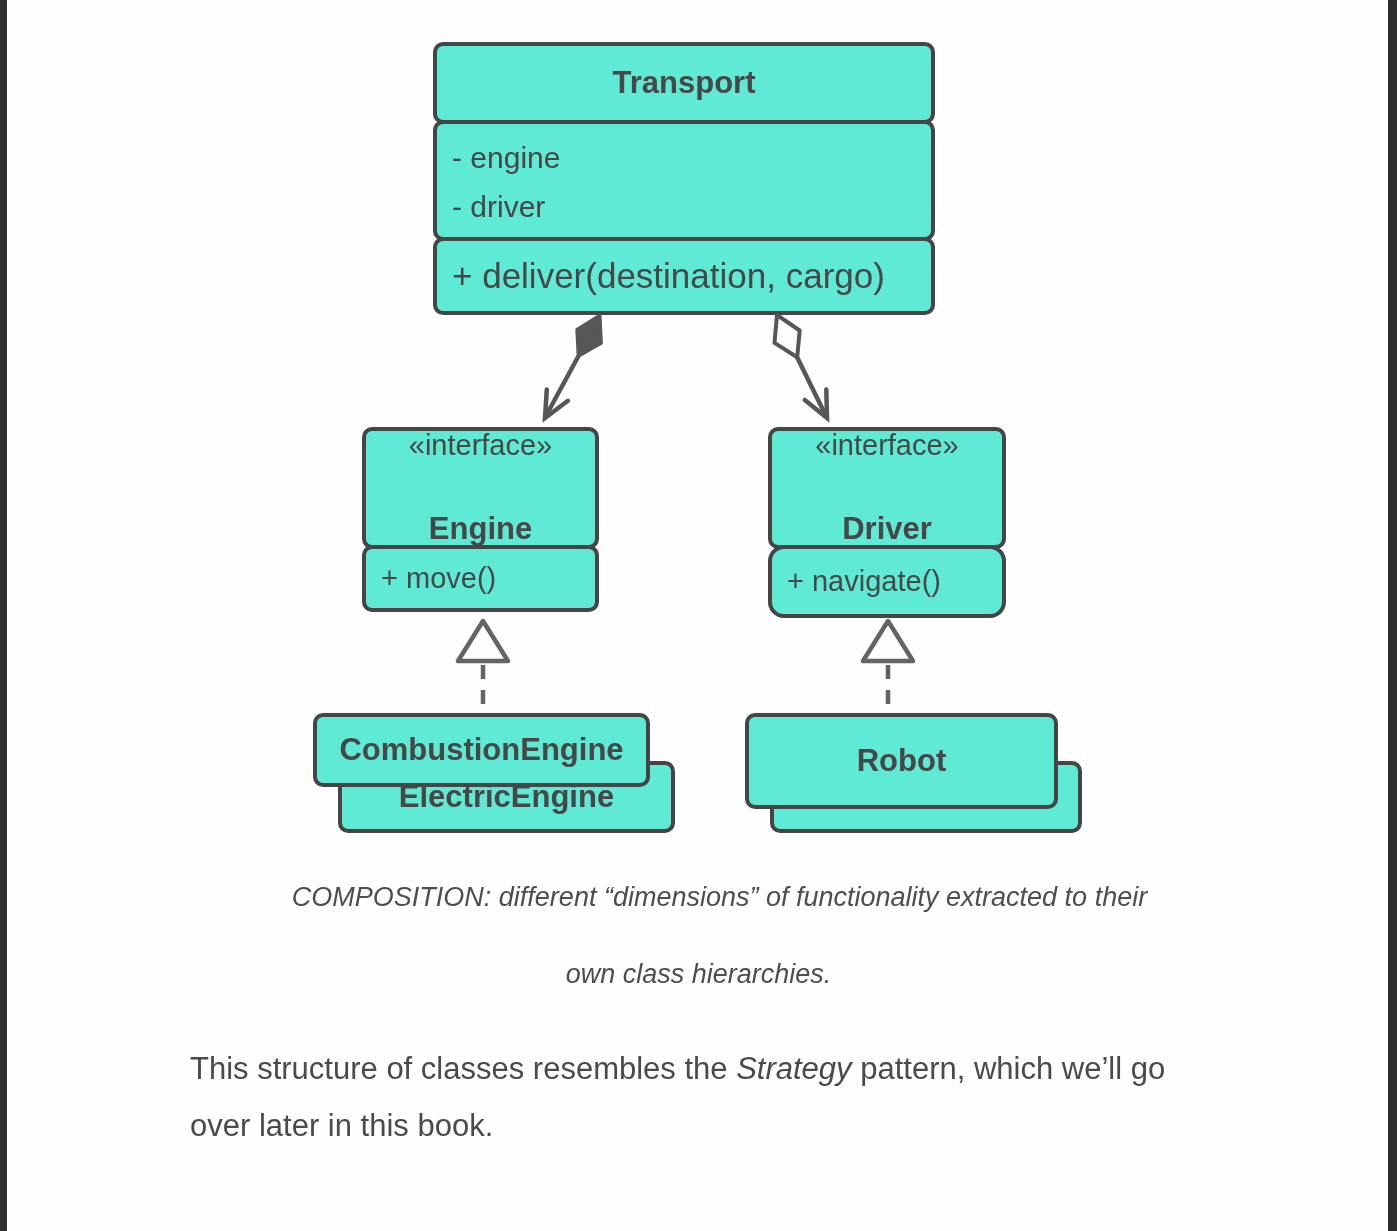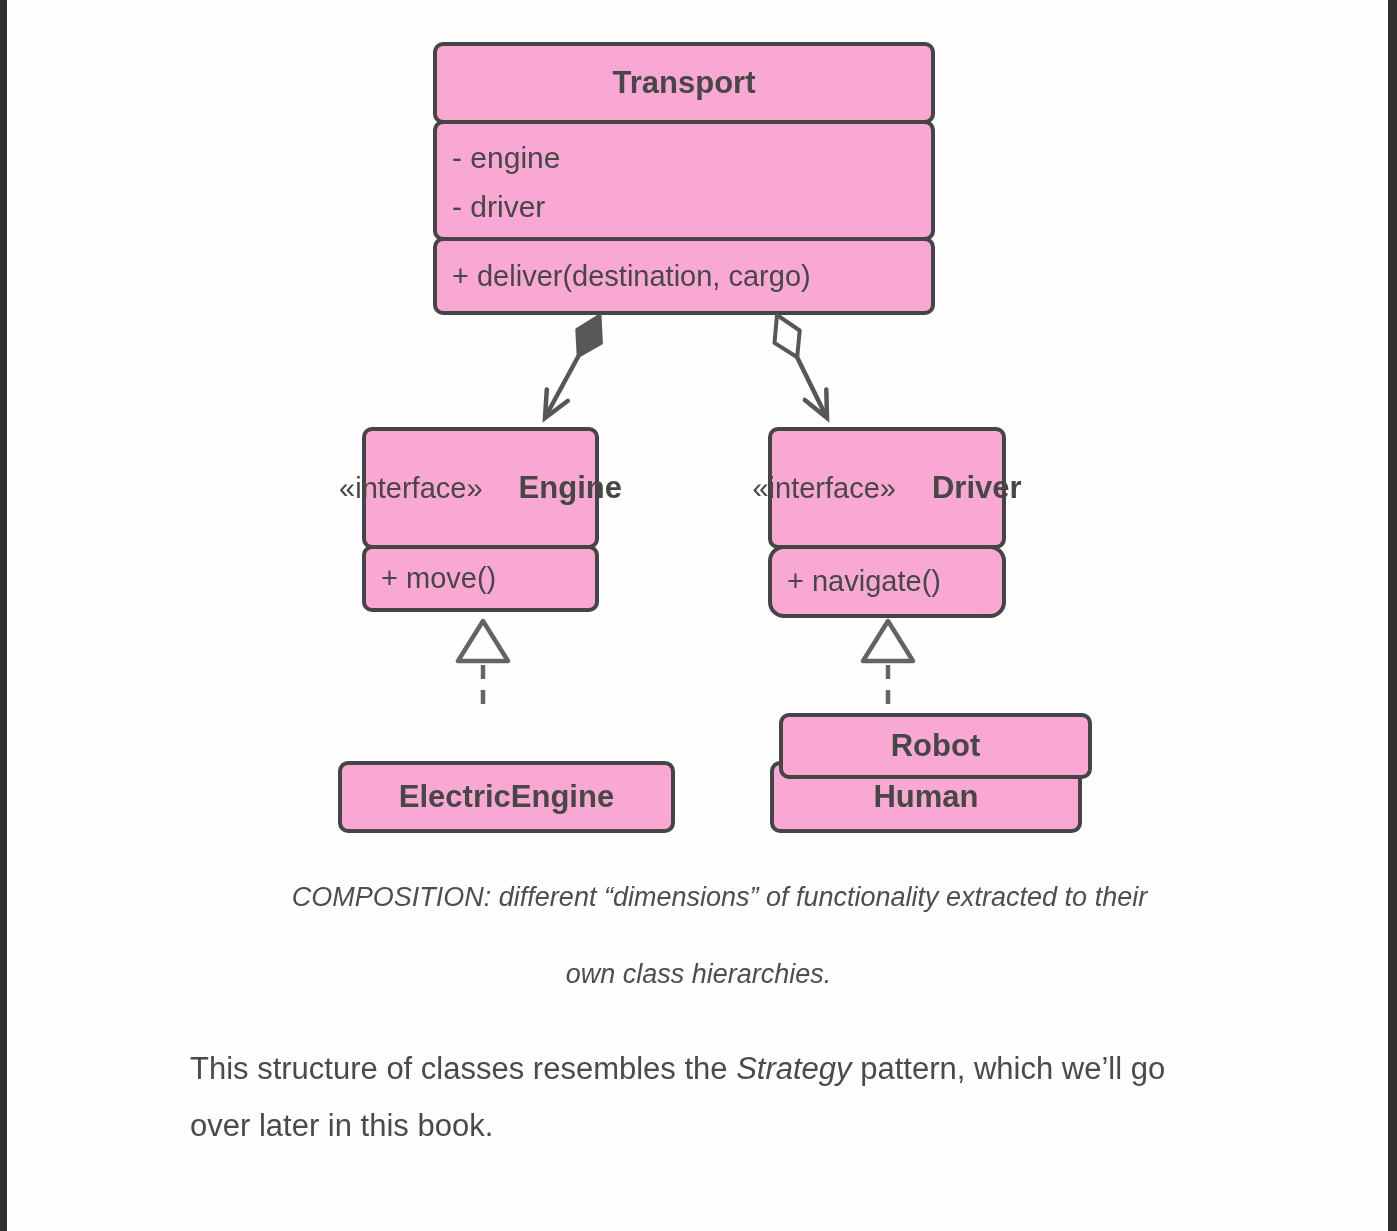--- a/index.html
+++ b/index.html
@@ -17,46 +17,46 @@
     position: absolute;
     top: 0;
     bottom: 0;
     background: #2f2f2f;
   }
   .edge-bar.left  { left: 0; width: 7px; }
   .edge-bar.right { right: 0; width: 9px; }
 
   .uml-box {
     position: absolute;
-    background: #f9a8d4;
+    background: #5eead4;
     border: 4px solid #454545;
     border-radius: 10px;
     color: #474747;
   }
   .uml-title {
     display: flex;
     align-items: center;
     justify-content: center;
     font-weight: bold;
     font-size: 31px;
   }
   .uml-attrs {
     font-size: 30px;
     line-height: 49px;
     padding: 9px 4px 0 15px;
   }
   .uml-methods {
     display: flex;
     align-items: center;
-    font-size: 29px;
+    font-size: 35px;
     padding-left: 15px;
   }
   .uml-iface-header {
     display: flex;
-    flex-direction: row;
+    flex-direction: column;
     align-items: center;
     justify-content: center;
     gap: 36px;
   }
   .uml-stereotype { font-size: 29px; line-height: 46px; }
   .uml-iface-name { font-size: 31px; font-weight: bold; line-height: 50px; }
   .uml-impl {
     display: flex;
     align-items: center;
     justify-content: center;
@@ -115,23 +115,24 @@
 
   <div class="uml-box uml-iface-header" style="left:768px; top:427px; width:238px; height:122px;">
     <div class="uml-stereotype">«interface»</div>
     <div class="uml-iface-name">Driver</div>
   </div>
   <div class="uml-box uml-methods" style="left:768px; top:545px; width:238px; height:73px; font-size:29px;border-radius:16px;">
     <span>+ navigate()</span>
   </div>
 
   <div class="uml-box uml-impl" style="left:338px; top:761px; width:337px; height:72px;">ElectricEngine</div>
+  <div class="uml-box uml-impl" style="left:313px; top:713px; width:337px; height:74px;">CombustionEngine</div>
 
   <div class="uml-box uml-impl" style="left:770px; top:761px; width:312px; height:72px;">Human</div>
-  <div class="uml-box uml-impl" style="left:745px; top:713px; width:313px; height:66px;margin-left:34px;">Robot</div>
+  <div class="uml-box uml-impl" style="left:745px; top:713px; width:313px; height:96px;">Robot</div>
 
   <svg id="connector-layer" width="1397" height="900" viewBox="0 0 1397 900">
 
     <g>
       <polygon points="600,315 576.8,329.6 578.2,356.5 601.4,343.2" fill="#575757" stroke="#575757" stroke-width="3" stroke-linejoin="round"></polygon>
       <line x1="578.5" y1="356" x2="547.5" y2="413" stroke="#575757" stroke-width="4.5"></line>
       <polyline points="546.8,389.4 545,418 567.9,400.8" fill="none" stroke="#575757" stroke-width="4.5" stroke-linecap="round"></polyline>
     </g>
 
     <g>

